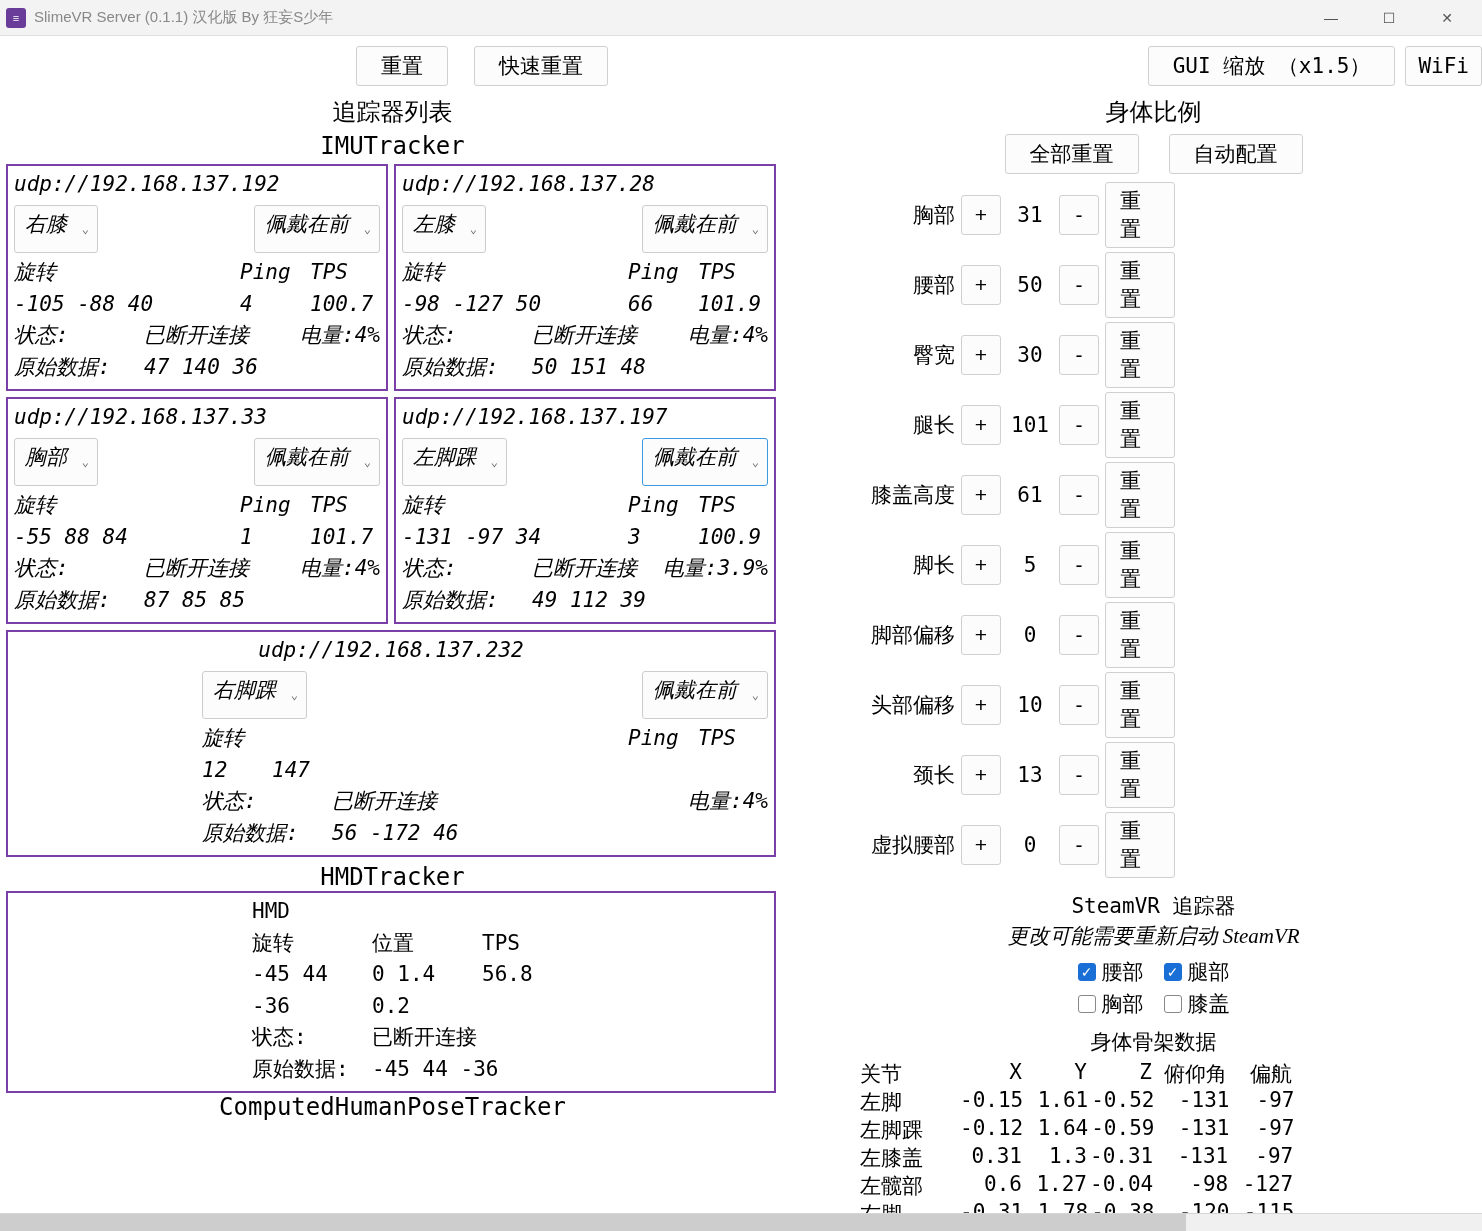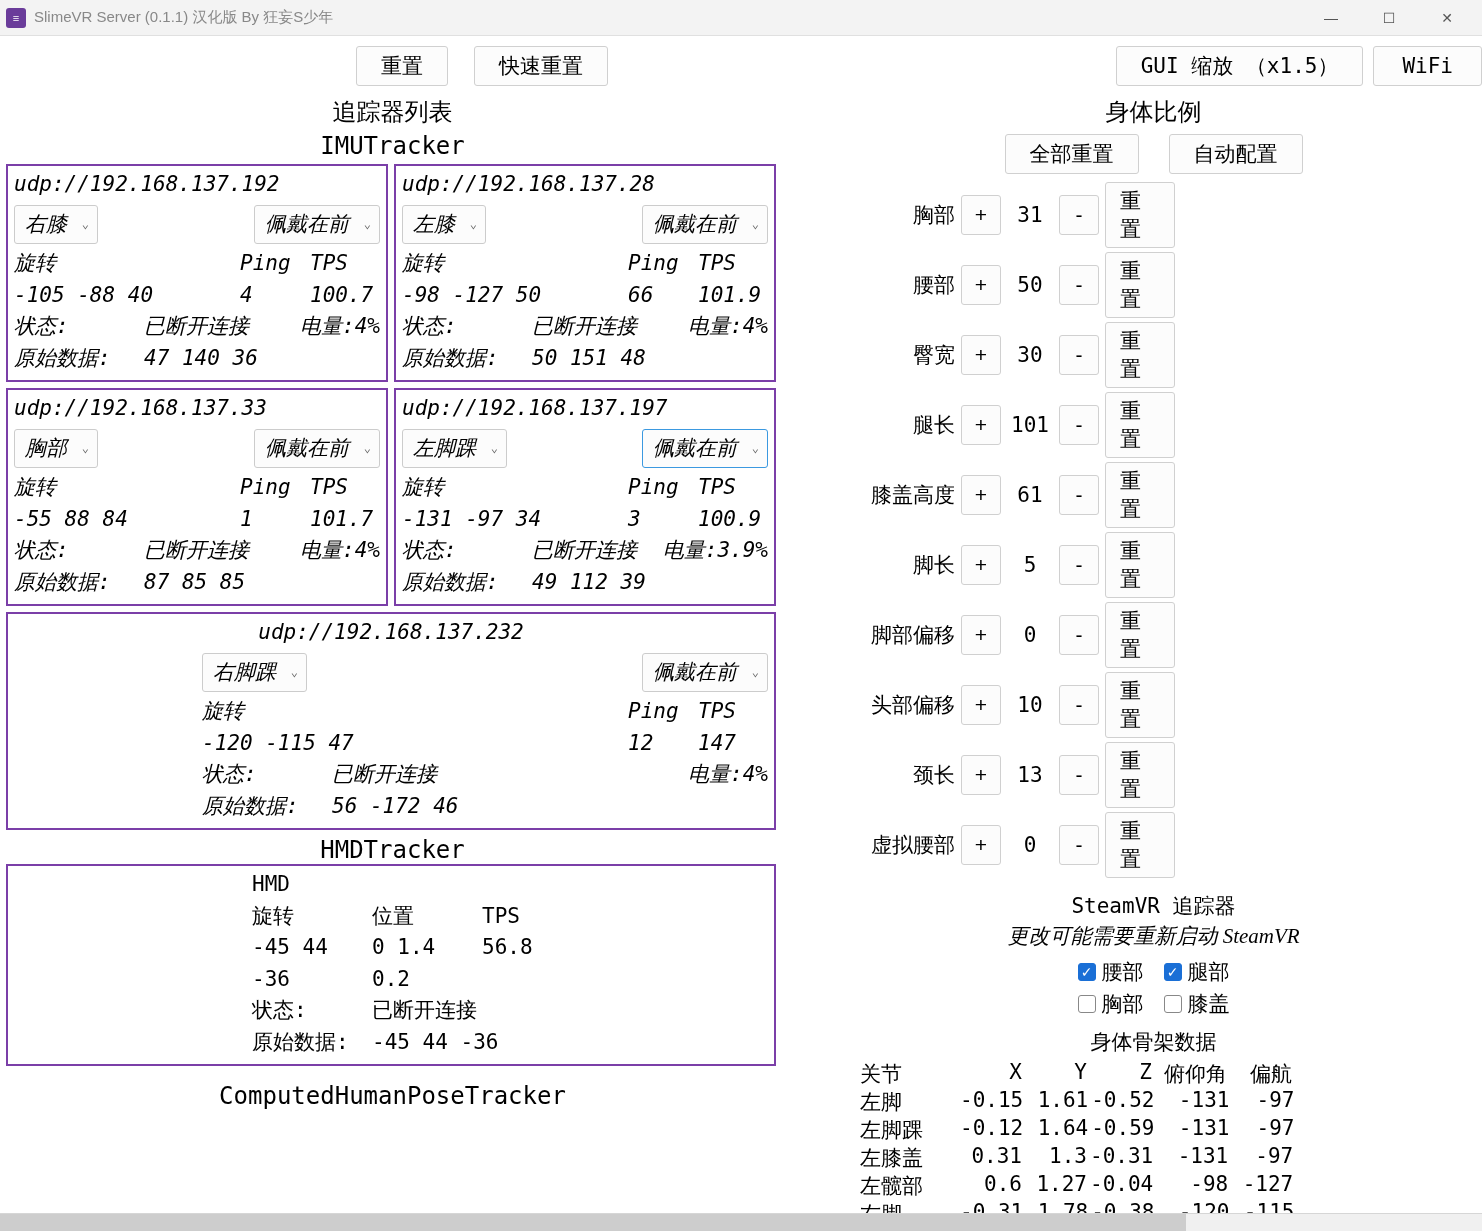--- a/index.html
+++ b/index.html
@@ -15,21 +15,21 @@
 .toolbar-row { display: flex; gap: 26px; margin-left: 350px; margin-bottom: 10px; }
 .btn { background: #fcfcfc; border: 1px solid #d0d0d0; border-radius: 3px; padding: 5px 24px; font-size: 21px; cursor: pointer; font-family: inherit; }
 .right-toolbar { display: flex; justify-content: flex-end; gap: 10px; margin-bottom: 10px; padding-right: 0; font-family: "Consolas","Microsoft YaHei",monospace; }
 .section-title { font-size: 24px; text-align: center; margin: 4px 0; }
 .sub-title { font-size: 24px; text-align: center; font-family: "Consolas", monospace; }
 .tracker-grid { display: flex; flex-wrap: wrap; gap: 6px; margin-top: 4px; font-style: italic; }
 .tracker-card { border: 2px solid #7b3fa8; padding: 3px 6px 6px 6px; width: 382px; font-family: "Consolas","Microsoft YaHei", monospace; font-size: 21px; line-height: 1.5; }
 .tracker-card.wide { width: 770px; }
 .tracker-card .addr { font-family: "Consolas", monospace; }
 .tracker-row { display: flex; justify-content: space-between; align-items: center; margin: 4px 0; }
-.dropdown { background: #fcfcfc; border: 1px solid #ccc; border-radius: 3px; padding: 3px 30px 3px 10px; font-size: 21px; position: relative; display: inline-block; font-family: inherit; }
+.dropdown { background: #fcfcfc; border: 1px solid #ccc; border-radius: 3px; padding: 3px 30px 12px 10px; font-size: 21px; position: relative; display: inline-block; font-family: inherit; }
 .dropdown.hl { border: 1.5px solid #3b99e0; }
 .dropdown .chev { position: absolute; right: 8px; top: 50%; transform: translateY(-50%); font-size: 12px; color: #666; }
 .mono { font-family: "Consolas", monospace; }
 .body-table { width: 100%; margin-top: 6px; }
 .body-row { display: flex; align-items: center; gap: 6px; padding: 2px 10px; }
 .body-row .lbl { width: 120px; text-align: right; }
 .body-row .sq { width: 40px; height: 40px; background: #fcfcfc; border: 1px solid #d0d0d0; border-radius: 3px; display: flex; align-items: center; justify-content: center; cursor: pointer; font-size: 21px; }
 .body-row .val { width: 46px; text-align: center; font-family: "Consolas", monospace; }
 .body-row .reset { flex: 0 0 70px; background: #fcfcfc; border: 1px solid #d0d0d0; border-radius: 3px; padding: 4px 14px; cursor: pointer; }
 .proportion-btns { display: flex; gap: 30px; justify-content: center; margin: 6px 0; }
@@ -182,21 +182,20 @@
             <div class="tracker-row">
        <span class="dropdown">右脚踝<span class="chev">⌄</span></span>
        <span class="dropdown ">佩戴在前<span class="chev">⌄</span></span>
      </div>
      <div style="display:flex">
        <span style="flex:1">旋转</span>
        <span style="width:70px">Ping</span>
        <span style="width:70px">TPS</span>
      </div>
      <div style="display:flex" class="mono">
-       <span style="flex:1">-120 -115 47</span>
        <span style="width:70px">12</span>
        <span style="width:70px">147</span>
      </div>
      <div style="display:flex">
        <span style="width:130px">状态:</span>
        <span style="flex:1">已断开连接</span>
        <span>电量:4%</span>
      </div>
      <div style="display:flex">
        <span style="width:130px">原始数据:</span>
@@ -223,27 +222,27 @@
         <div style="display:flex">
           <span style="width:120px">状态:</span>
           <span>已断开连接</span>
         </div>
         <div style="display:flex">
           <span style="width:120px">原始数据:</span>
           <span class="mono">-45 44 -36</span>
         </div>
       </div>
     </div>
-    <div class="sub-title" style="margin-top:16px">ComputedHumanPoseTracker</div>
+    <div class="sub-title" style="margin-top:0">ComputedHumanPoseTracker</div>
   </div>
 
   <div class="right-pane">
     <div class="right-toolbar">
       <button class="btn">GUI 缩放 （x1.5）</button>
-      <button class="btn" style="padding:5px 28px">WiFi</button>
+      <button class="btn" style="padding:5px 12px">WiFi</button>
     </div>
     <div class="section-title">身体比例</div>
     <div class="proportion-btns">
       <button class="btn">全部重置</button>
       <button class="btn">自动配置</button>
     </div>
     <div class="body-table" id="body-table">
         <div class="body-row">
           <span class="lbl">胸部</span>
      <span class="sq">+</span>

